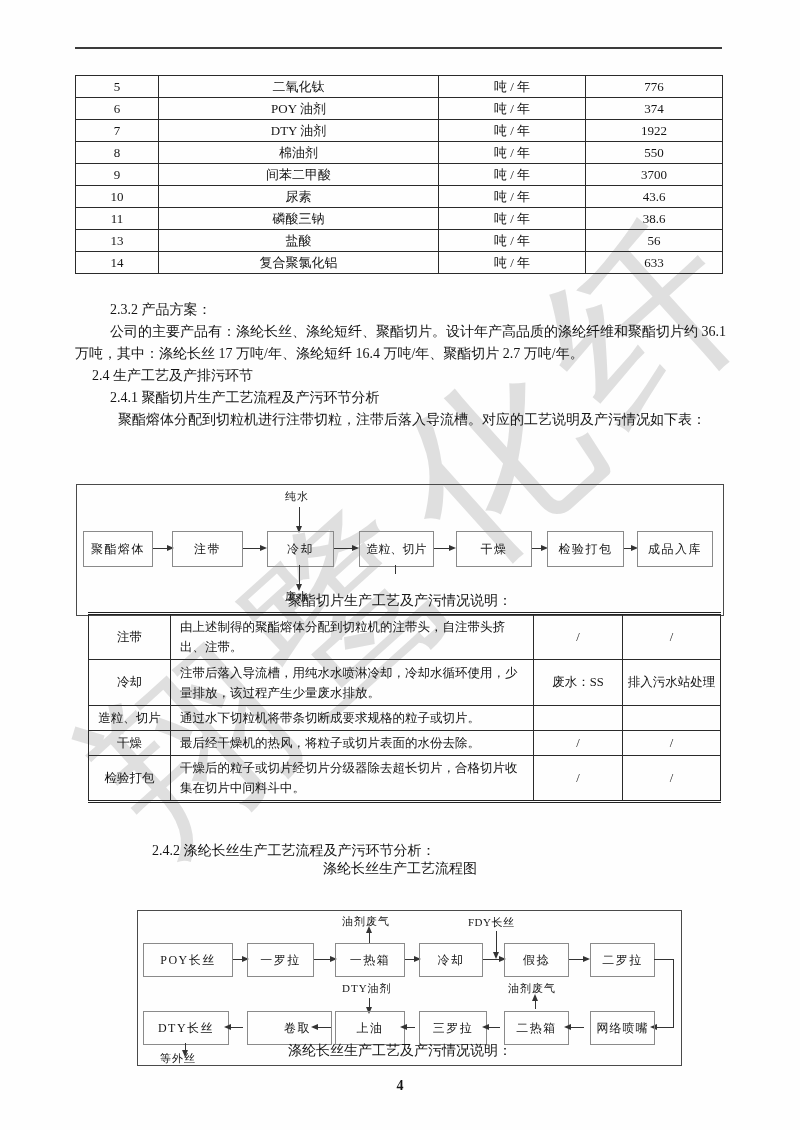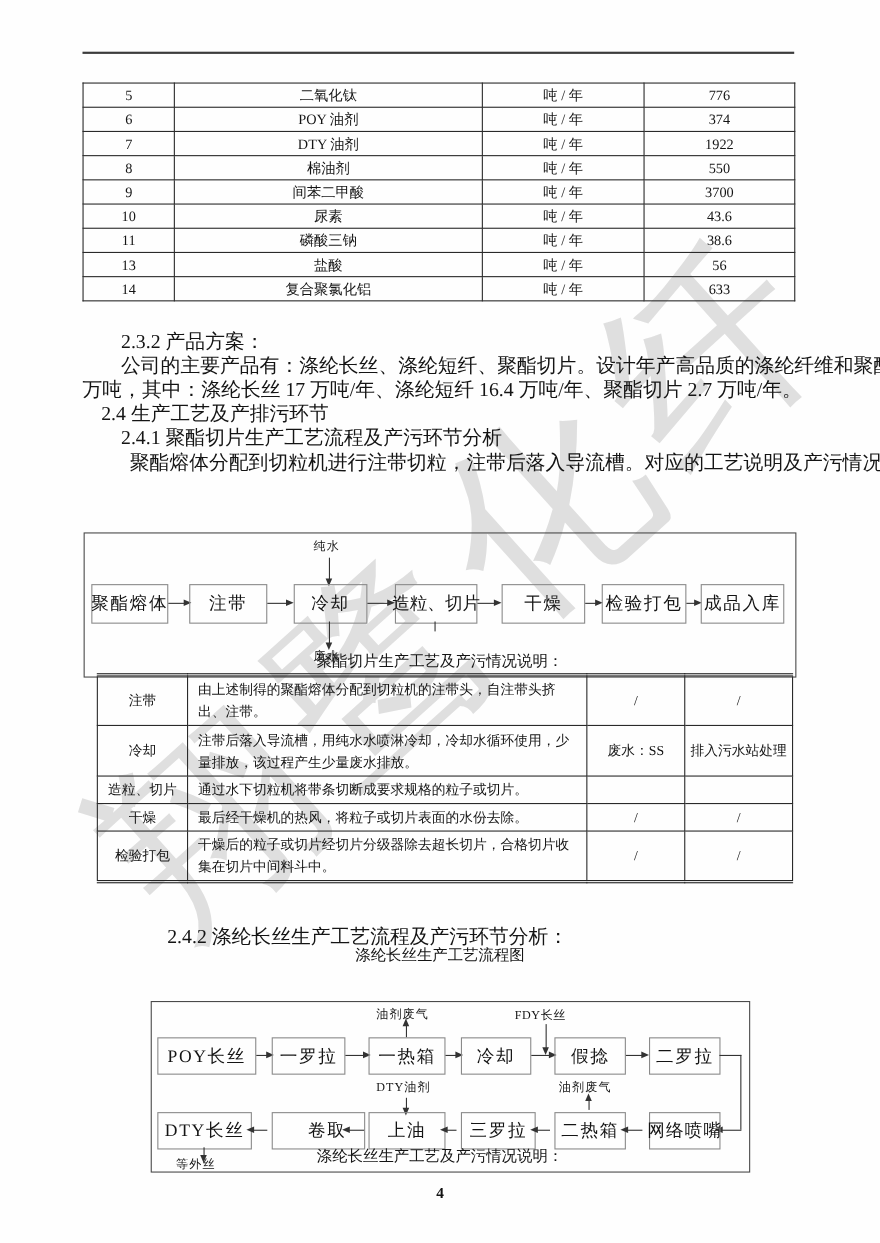--- a/index.html
+++ b/index.html
@@ -24,27 +24,27 @@
   table{border-collapse:collapse;table-layout:fixed;width:100%;background:transparent;}
   .t1 td{border:1px solid #2a2a2a;height:21px;text-align:center;
          font-size:13px;padding:0 2px;overflow:hidden;white-space:nowrap;}
   .t2{border-top:3px double #222;border-bottom:3px double #222;}
   .t2 td,.t2 th{border:1px solid #2a2a2a;font-size:12.5px;font-weight:normal;
          padding:2px 4px;vertical-align:middle;}
   .t2 .c{text-align:center;}
   .t2 .d{text-align:left;padding:2px 9px;line-height:1.6;}
   .t2 th{height:26px;text-align:center;}
   
-  .tl{position:absolute;font-size:18px;white-space:nowrap;line-height:18px;}
+  .tl{position:absolute;font-size:14px;white-space:nowrap;line-height:18px;}
   .title{position:absolute;left:75px;width:650px;text-align:center;
          font-size:14px;white-space:nowrap;}
   
   .fc{position:absolute;border:1px solid #4a4a4a;margin-top:32px;}
   .fbox{position:absolute;border:1px solid #8a8a8a;display:flex;
-        align-items:center;justify-content:center;font-size:16px;
+        align-items:center;justify-content:center;font-size:12px;
         letter-spacing:1.5px;white-space:nowrap;background:transparent;}
   .flbl{position:absolute;font-size:11px;white-space:nowrap;letter-spacing:1px;}
   .arr{position:absolute;background:#333;}
   .arr.h{height:1px;}
   .arr.v{width:1px;}
   .arr.h.r::after{content:"";position:absolute;right:-6px;top:-3px;width:0;height:0;
         border-left:7px solid #333;border-top:3px solid transparent;border-bottom:3px solid transparent;}
   .arr.h.l::before{content:"";position:absolute;left:-6px;top:-3px;width:0;height:0;
         border-right:7px solid #333;border-top:3px solid transparent;border-bottom:3px solid transparent;}
   .arr.v.d::after{content:"";position:absolute;bottom:-6px;left:-3px;width:0;height:0;

